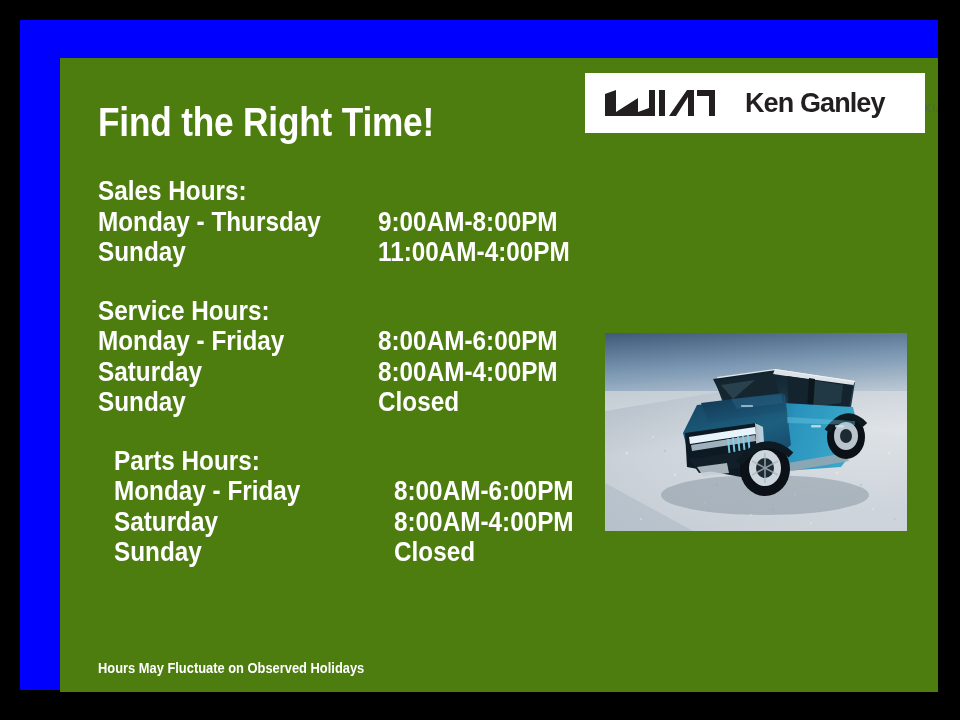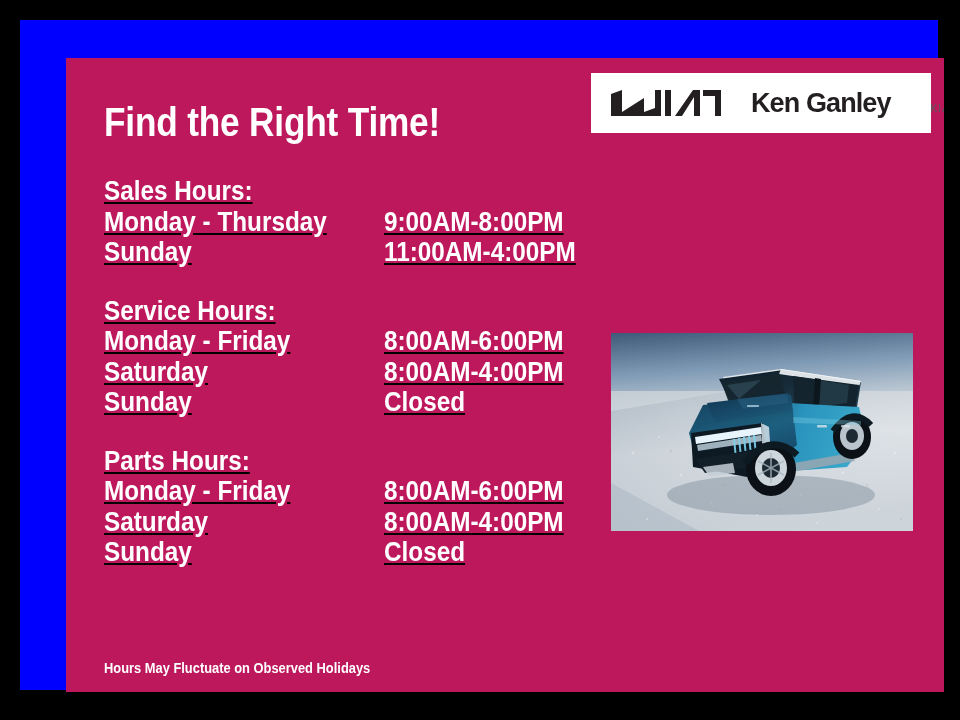--- a/index.html
+++ b/index.html
@@ -26,25 +26,25 @@
     position: absolute;
     left: 20px;
     top: 20px;
     width: 918px;
     height: 670px;
     background: #0000ff;
     box-sizing: border-box;
   }
   .inner-stage {
     position: absolute;
-    left: 46px;
+    left: 40px;
     top: 38px;
     width: 878px;
     height: 634px;
-    background: #be185d;
+    background: #4d7c0f;
     overflow: hidden;
   }
 
   
   .slide-title {
     position: absolute;
     left: 38px;
     top: 42px;
     font-family: "Liberation Sans Narrow", "Liberation Sans", sans-serif;
     font-weight: 700;
@@ -57,22 +57,22 @@
     white-space: nowrap;
   }
 
   
   .hours-wrap {
     position: absolute;
     left: 38px;
     top: 118px;
     width: 500px;
   }
-  .hours-group { margin-bottom: 28px; text-decoration: underline; }
-  .hours-group:last-child { margin-bottom: 0; }
+  .hours-group { margin-bottom: 28px; }
+  .hours-group:last-child { margin-bottom: 0; margin-left: 16px; }
 
   .group-heading {
     font-family: "Liberation Sans Narrow", "Liberation Sans", sans-serif;
     font-weight: 700;
     font-size: 27px;
     line-height: 30.5px;
     color: #ffffff;
     transform: scaleX(0.9);
     transform-origin: left center;
     white-space: nowrap;

